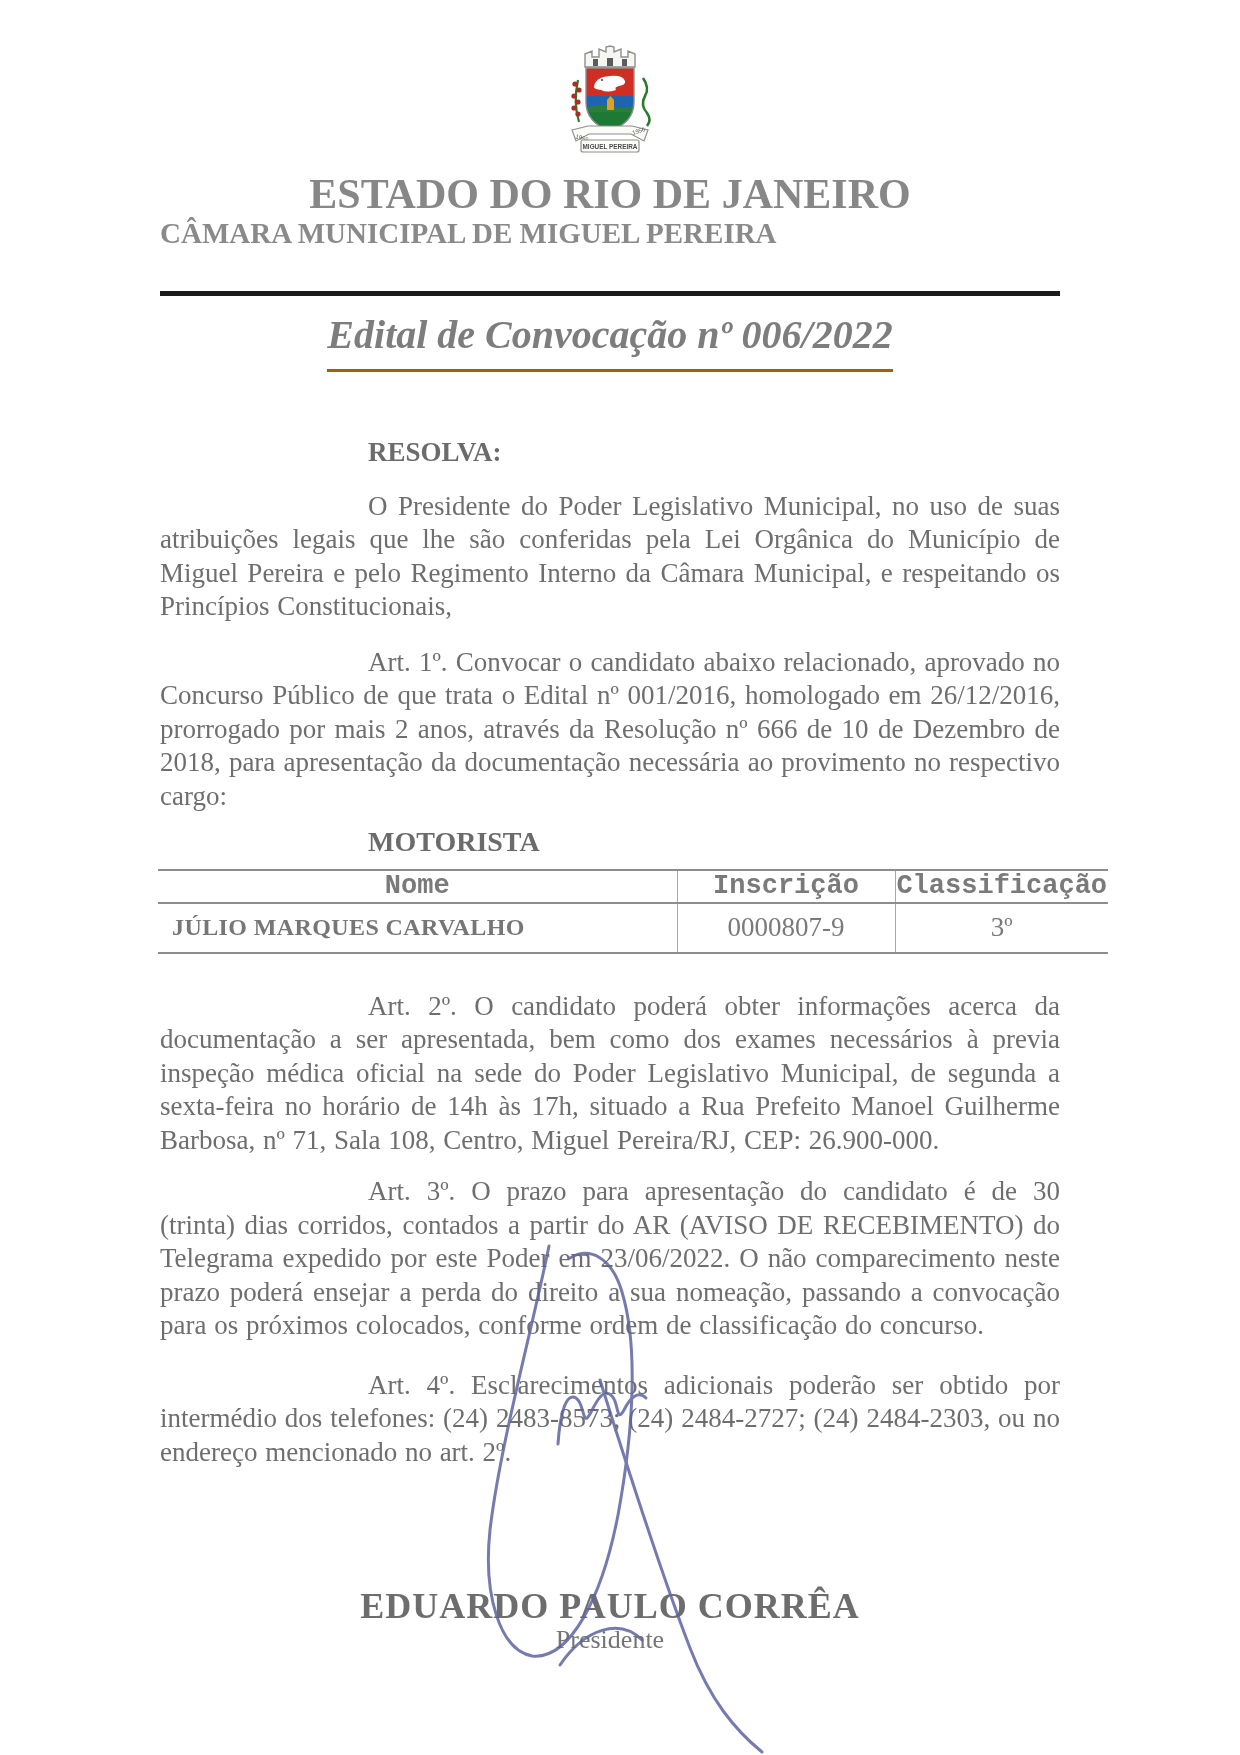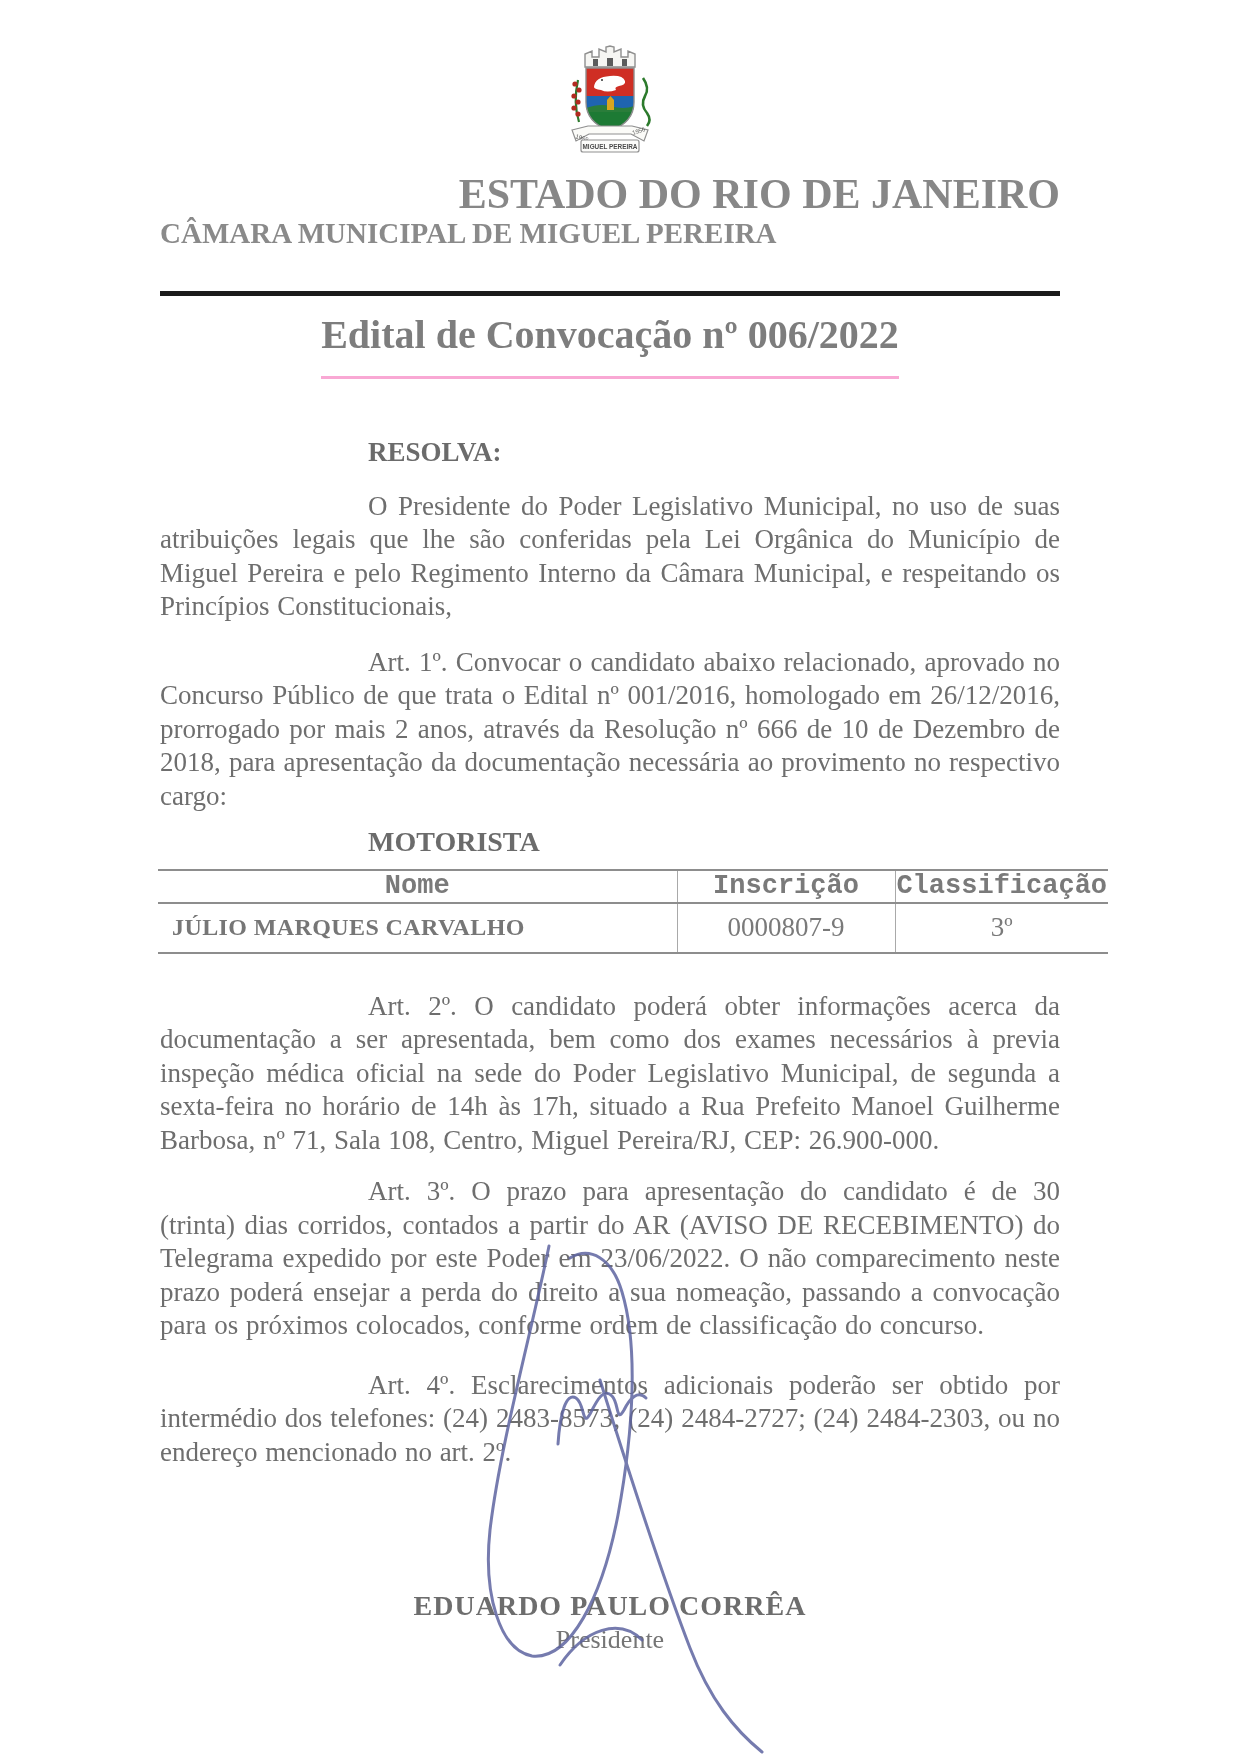--- a/index.html
+++ b/index.html
@@ -10,37 +10,37 @@
     margin:0 auto;
     background:#ffffff;
     font-family:"Liberation Serif","DejaVu Serif",serif;
     overflow:hidden;
   }
   .doc { padding:0 180px 0 160px; }
 
   .crest-wrap { width:104px; height:110px; margin:44px auto 0 auto; }
 
   .org-line1 {
-    margin-top:18px; text-align:right;
+    margin-top:18px; text-align:center;
     font-size:42px; font-weight:bold; color:#878787;
     line-height:44px; letter-spacing:0px;
   }
   .org-line2 {
     font-size:29px; font-weight:bold; color:#8a8a8a;
     line-height:35px;
   }
   .thick-rule {
     margin-top:40px; height:5px; background:#1b1b1b; border:none; width:100%;
   }
   .doc-title {
     margin-top:16px; text-align:center;
     font-size:40px; font-weight:bold; color:#7d7d7d; line-height:46px;
   }
   .doc-title span {
-    border-bottom:3px solid #f9a8d4; padding-bottom:19px;
+    border-bottom:3px solid #a16207; padding-bottom:12px;font-style:italic;
   }
   .para {
     font-size:27px; line-height:33.5px; color:#6e6e6e;
     text-align:justify; text-indent:208px;
     word-spacing:1px;
   }
   .p-intro   { margin-top:20px; }
   .p-resolva { margin-top:78px; font-weight:bold; color:#6b6b6b; text-align:left; }
   .p-art1    { margin-top:22px; }
   .p-cargo   { margin-top:12px; font-weight:bold; color:#6b6b6b; text-align:left; font-size:28px; }
@@ -62,21 +62,21 @@
   }
   .conv-table td { height:50px; font-size:27px; text-align:center; vertical-align:middle; }
   .conv-table .col2, .conv-table .col3 { border-left:1px solid #a9a9a9; }
   .conv-table td.cell-name {
     text-align:left; padding-left:14px;
     font-weight:bold; font-size:24px; letter-spacing:0.4px; color:#767676;
   }
   .conv-table col.c1 { width:519px; } .conv-table col.c2 { width:218px; } .conv-table col.c3 { width:213px; }
 
   .sig-block { margin-top:120px; text-align:center; position:relative; z-index:2; }
-  .sig-name { font-size:28px; font-weight:bold; color:#6d6d6d; line-height:34px; letter-spacing:1px; }
+  .sig-name { font-size:36px; font-weight:bold; color:#6d6d6d; line-height:34px; letter-spacing:1px; }
   .sig-role { font-size:26px; color:#757575; line-height:30px; margin-top:2px; }
 
   .sig-overlay {
     position:absolute; left:0; top:0; width:1240px; height:1755px;
     z-index:5; pointer-events:none;
   }
 </style>
 </head>
 <body>
 

